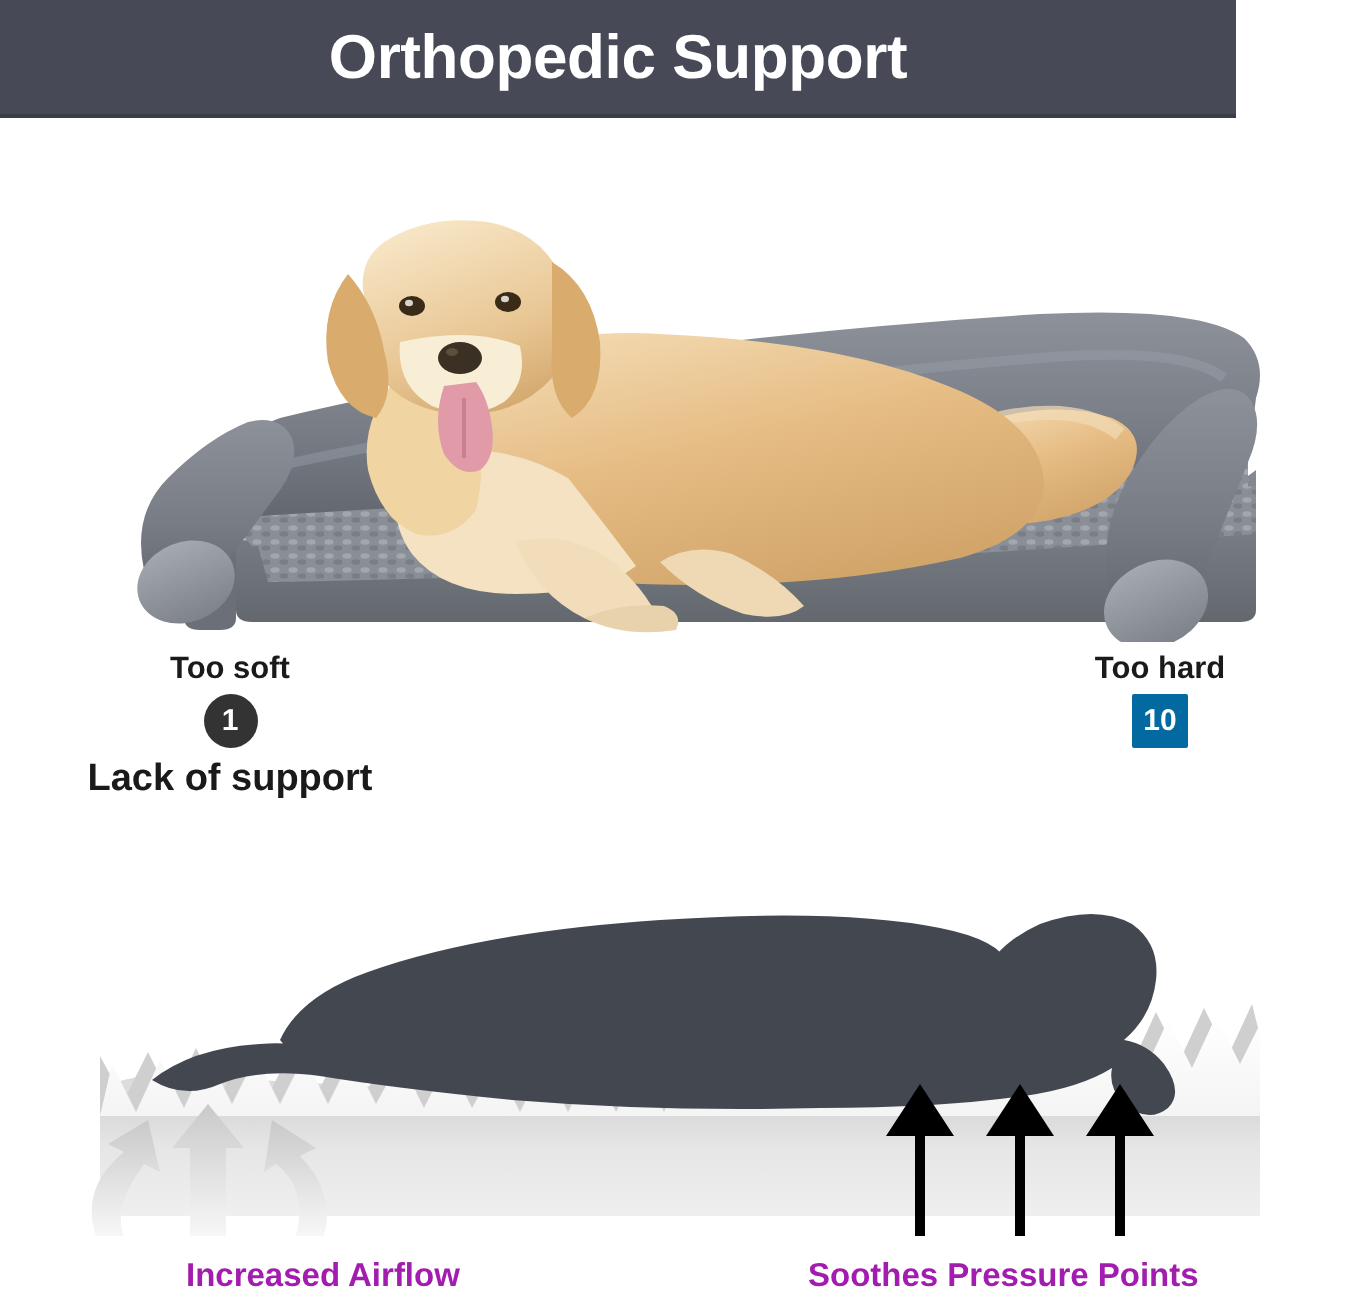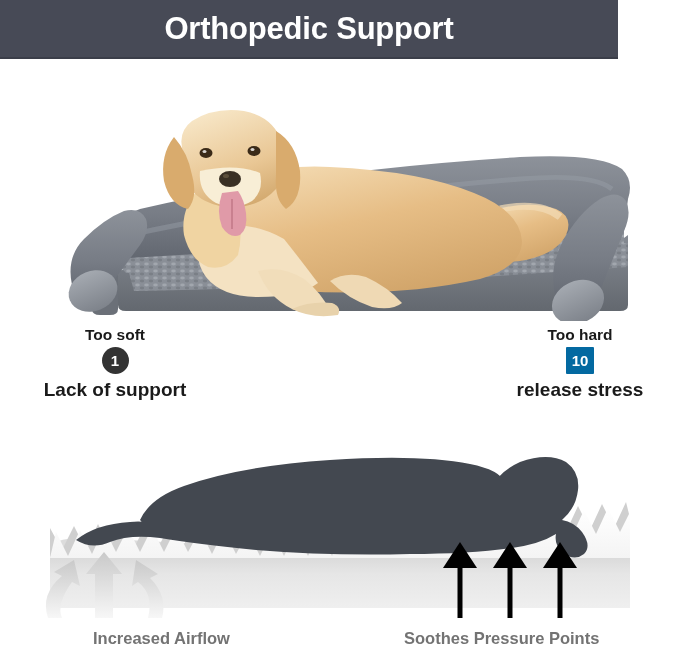--- a/index.html
+++ b/index.html
@@ -79,21 +79,21 @@
 
   
   .foam{
     position:absolute;left:0;top:428px;width:679px;height:190px;
   }
   .foam svg{display:block;}
 
   
   .foot-label{
     position:absolute;
-    font-size:16.5px;font-weight:bold;color:#737373;
+    font-size:16.5px;font-weight:bold;color:#a21caf;
     white-space:nowrap;line-height:1;
     font-family:"Liberation Sans", sans-serif;
   }
 </style>
 </head>
 <body>
 
 <div class="header">
   <div class="header-title">Orthopedic Support</div>
 </div>
@@ -192,21 +192,20 @@
     </div>
     <div class="scale-bot">Lack of support</div>
   </div>
 
 
   <div class="scale-col" style="left:490px;top:0;width:180px;">
     <div class="scale-top">Too hard</div>
     <div class="marker-row">
       <div class="badge-square">10</div>
     </div>
-    <div class="scale-bot">release stress</div>
   </div>
 </div>
 
 <div class="foam">
   <svg width="679" height="190" viewBox="0 0 679 190">
     <defs>
       <linearGradient id="foamBodyG" x1="0" y1="0" x2="0" y2="1">
         <stop offset="0%" stop-color="#d2d2d2"></stop>
         <stop offset="45%" stop-color="#e6e6e6"></stop>
         <stop offset="100%" stop-color="#efefef"></stop>

